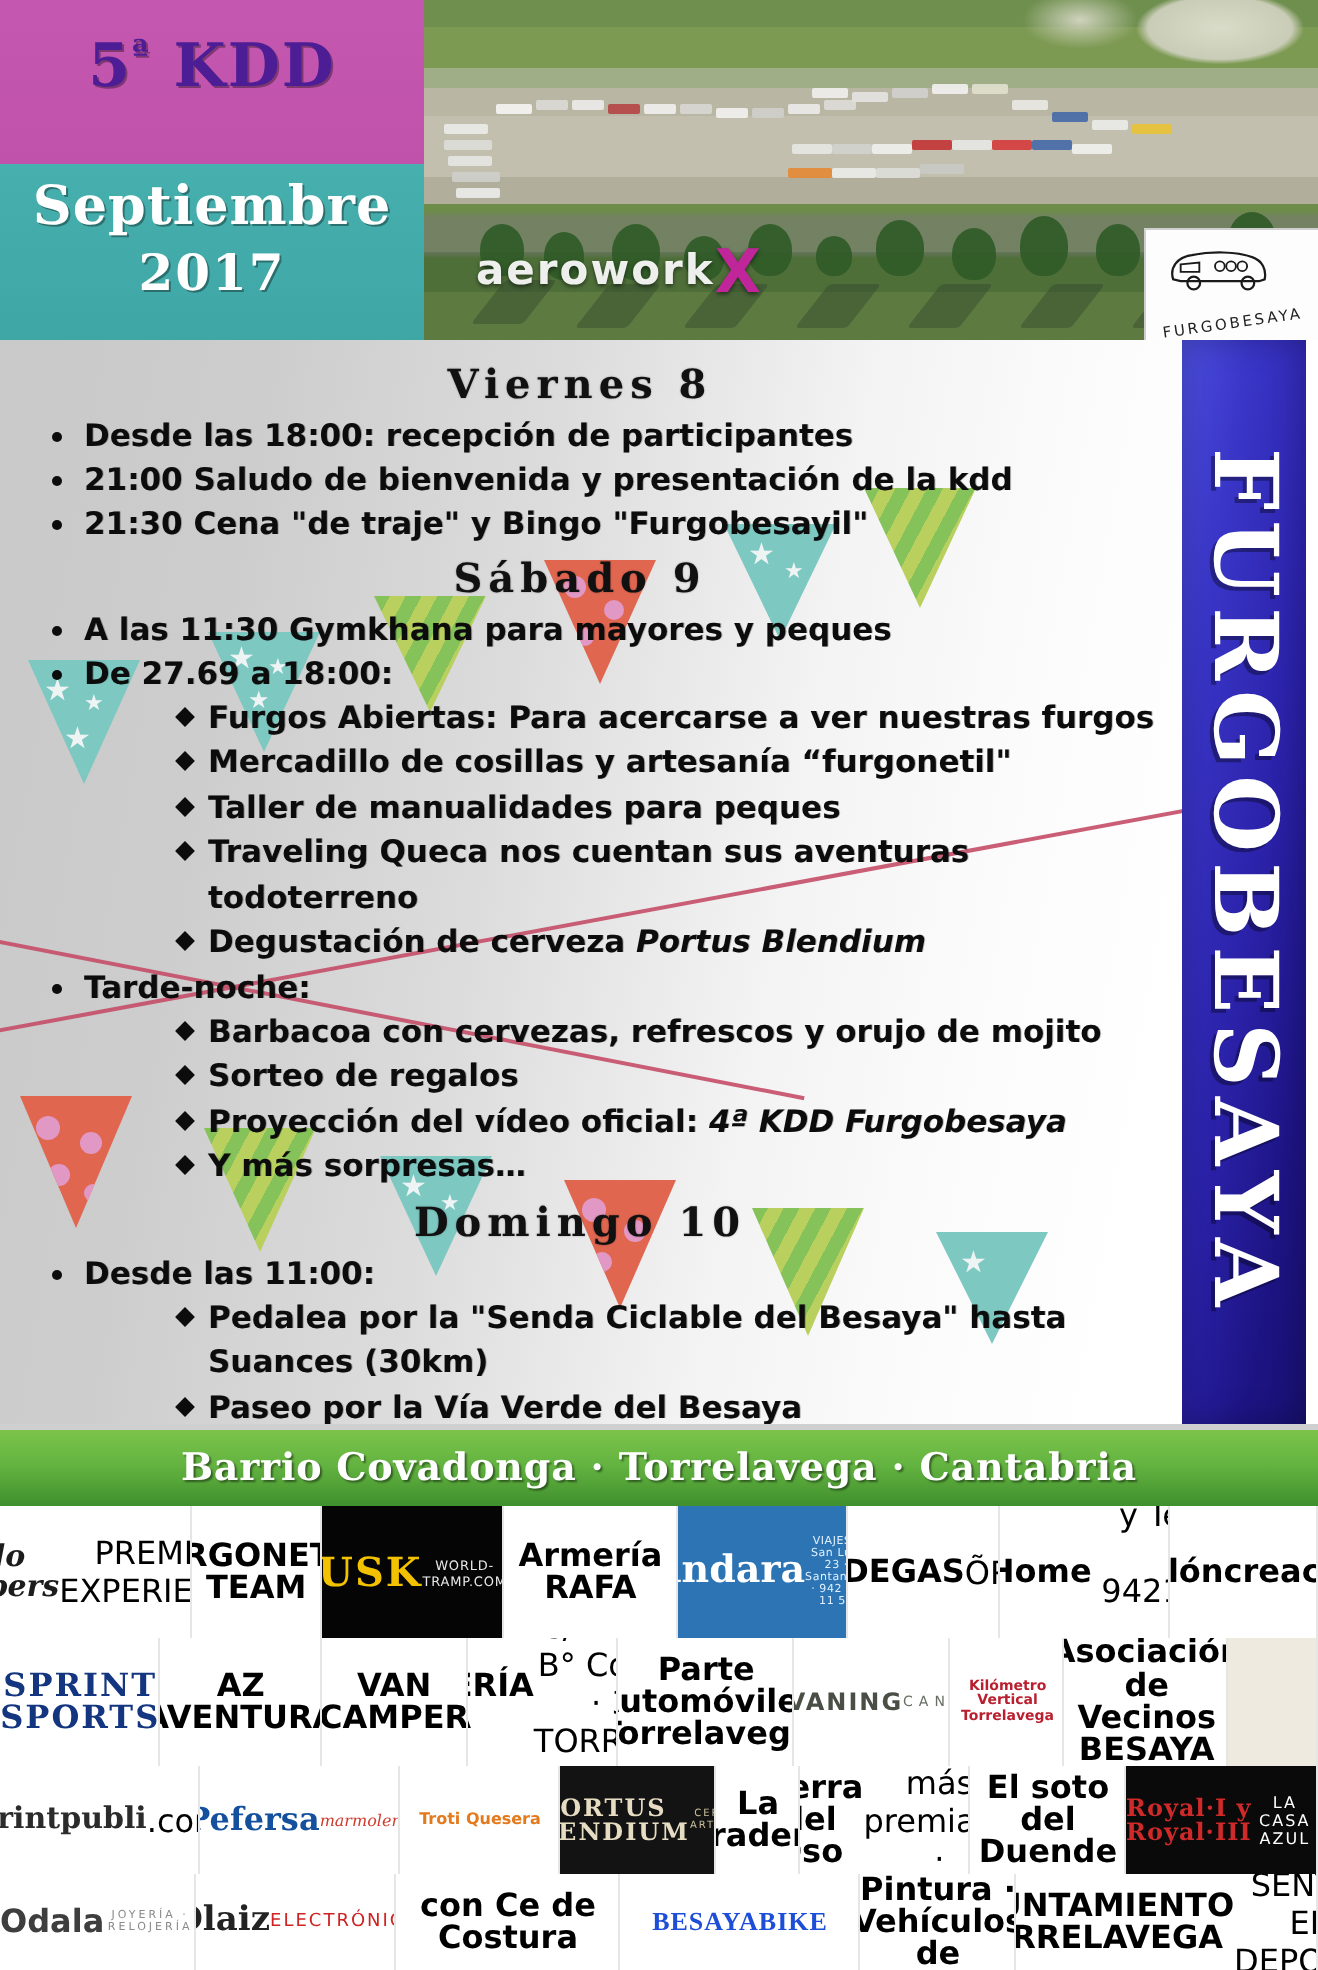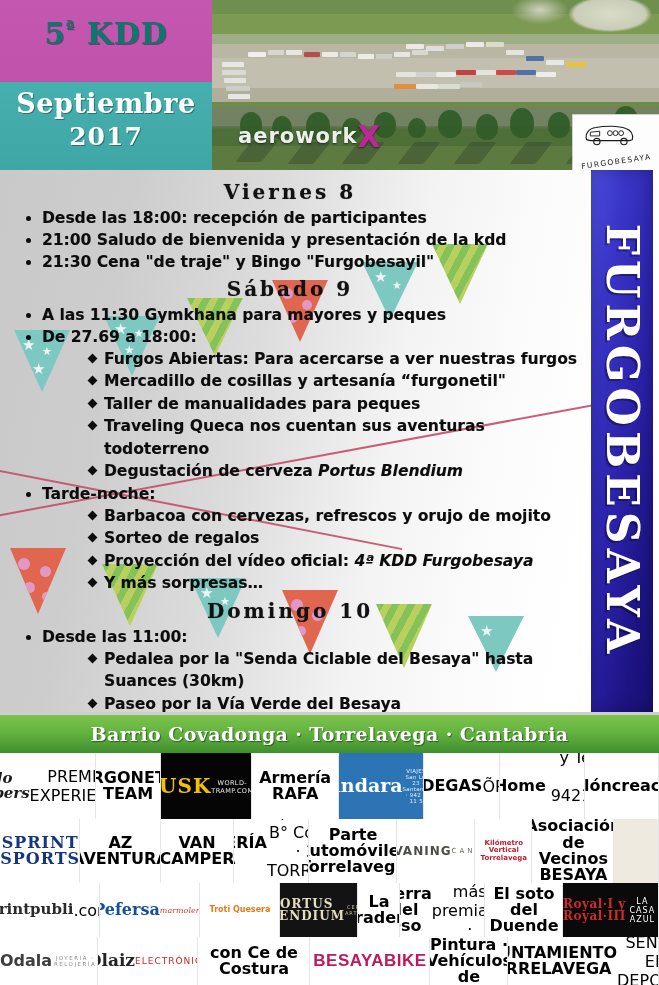--- a/index.html
+++ b/index.html
@@ -58,21 +58,21 @@
   .band-top{
     position:absolute;left:0;top:0;width:212px;height:82px;
     background:linear-gradient(180deg,#c457b0 0%,#c052ab 100%);
   }
   .band-bottom{
     position:absolute;left:0;top:82px;width:212px;height:88px;
     background:linear-gradient(180deg,#46b0ae 0%,#3fa6a6 100%);
   }
   .kdd-title{
     position:absolute;left:0;top:16px;width:212px;text-align:center;
-    font-family:"DejaVu Serif",serif;font-weight:700;font-size:30px;color:#0f766e;
+    font-family:"DejaVu Serif",serif;font-weight:700;font-size:30px;color:#4c1d95;
     letter-spacing:1px;text-shadow:1px 1px 0 rgba(0,0,0,.35);
   }
   .kdd-title sup{font-size:17px;}
   .mes-title{
     position:absolute;left:0;top:90px;width:212px;text-align:center;
     font-family:"DejaVu Serif",serif;font-weight:700;font-size:27px;color:#fff;
     letter-spacing:.5px;text-shadow:1px 1px 0 rgba(0,0,0,.35);line-height:1.05;
   }
   .anio-title{
     position:absolute;left:0;top:122px;width:212px;text-align:center;
@@ -198,21 +198,21 @@
   .sp-royal .lbl{font-family:"DejaVu Serif",serif;font-size:12px;color:#cf2a2a;letter-spacing:.5px;}
   .sp-royal .sub{font-size:8px;color:#fff;display:block;letter-spacing:1px;}
 
   .sp-odala{background:#fff;}
   .sp-odala .lbl{font-family:"DejaVu Sans",sans-serif;font-size:16px;color:#3e3e3e;}
   .sp-odala .sub{font-size:5.5px;color:#8a8a8a;display:block;letter-spacing:1.5px;}
   .sp-olaiz{background:#fff;}
   .sp-olaiz .lbl{font-family:"DejaVu Serif",serif;font-size:17px;color:#232323;}
   .sp-olaiz .sub{font-family:"DejaVu Sans",sans-serif;font-size:9px;color:#cf2222;display:block;letter-spacing:1px;}
   .sp-besayabike{background:#fff;}
-  .sp-besayabike .lbl{font-family:Liberation Sans, sans-serif;font-size:17px;color:#be185d;letter-spacing:.5px;}
+  .sp-besayabike .lbl{font-family:Liberation Serif, serif;font-size:13px;color:#1d4ed8;letter-spacing:.5px;}
 
   .sep{position:absolute;inset:0;border-right:1px solid #e6e6e6;pointer-events:none;}
 </style>
 </head>
 <body>
 
 <div class="poster">
 
   <div class="header">
 

